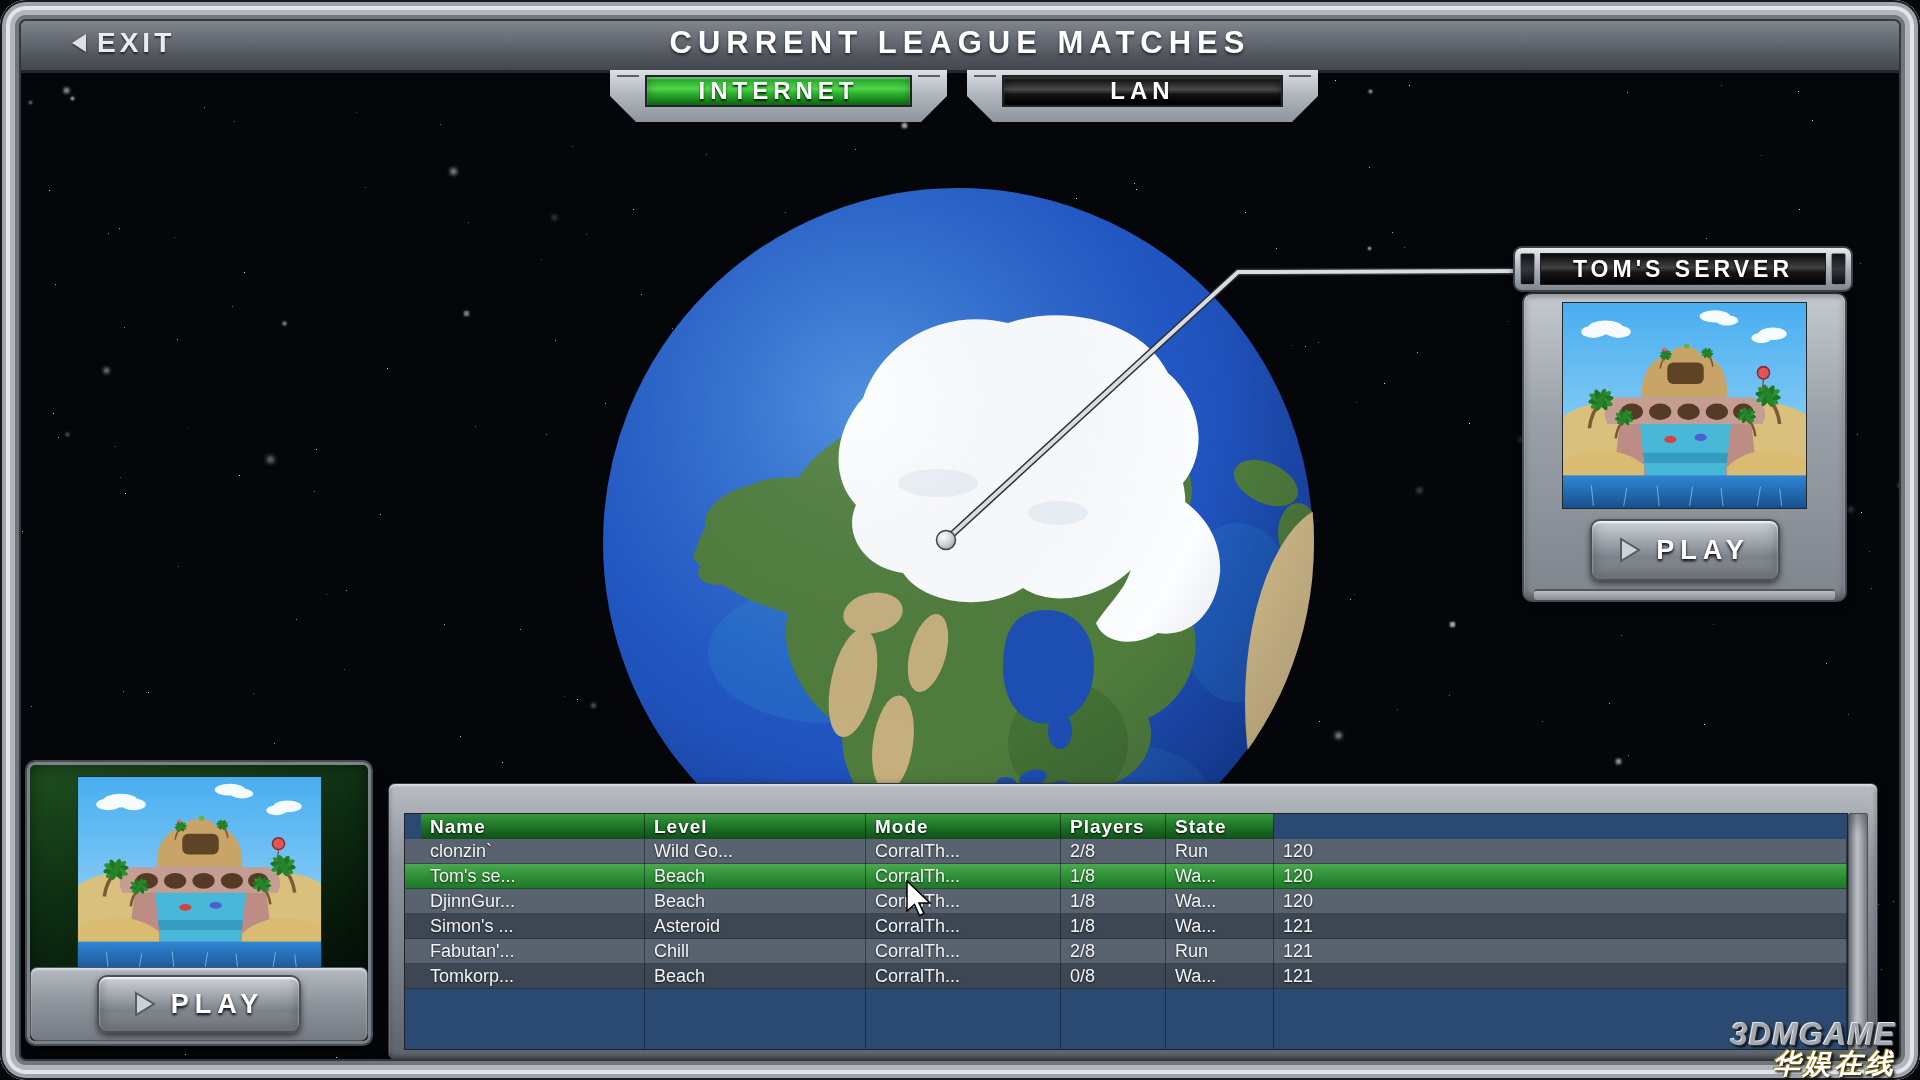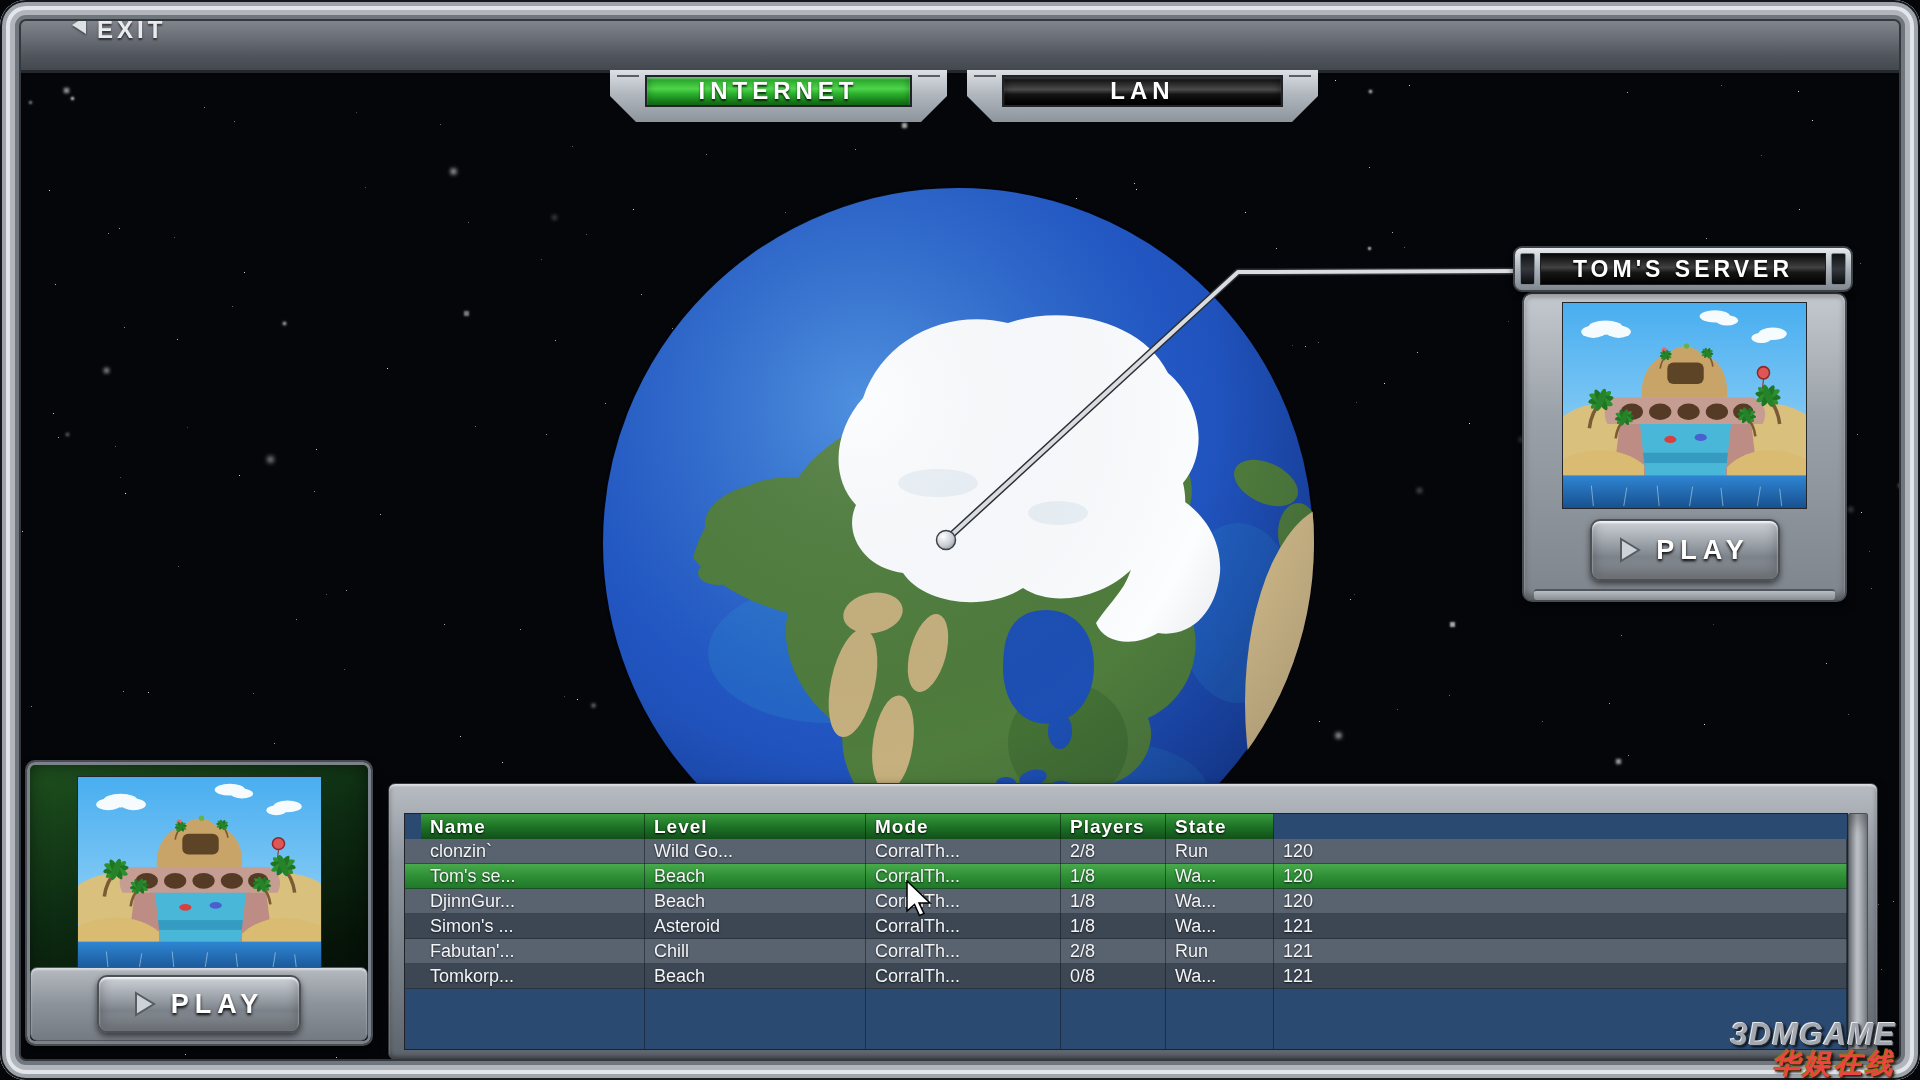--- a/index.html
+++ b/index.html
@@ -15,22 +15,22 @@
                 inset 0 0 0 19px #70767d,
                 inset 0 0 0 21px #34383d;}
 
   
   .starlayer{position:absolute;left:0;top:0;width:1px;height:1px;z-index:1;background:transparent;}
 
   
   .topbar{position:absolute;left:16px;right:16px;top:16px;height:54px;z-index:10;
     background:linear-gradient(180deg,#878c94 0%,#6a6f77 40%,#50555d 75%,#43484f 100%);
     border-bottom:3px solid #24282d;display:flex;align-items:center;}
-  .exit{position:absolute;left:56px;top:0;bottom:0;display:flex;align-items:flex-start;gap:11px;
-    color:#e9ebee;font-weight:bold;font-size:24px;letter-spacing:4px;cursor:pointer;
+  .exit{position:absolute;left:56px;top:0;bottom:0;display:flex;align-items:center;gap:11px;
+    color:#e9ebee;font-weight:bold;font-size:28px;letter-spacing:4px;cursor:pointer;
     text-shadow:0 2px 2px rgba(0,0,0,.6);}
   .tri-left{width:0;height:0;border-top:9px solid transparent;border-bottom:9px solid transparent;
     border-right:14px solid #dde0e4;filter:drop-shadow(0 1px 1px rgba(0,0,0,.6));}
   .title{margin:0 auto;color:#fff;font-size:31px;font-weight:bold;letter-spacing:6px;
     text-transform:uppercase;text-shadow:0 2px 3px rgba(0,0,0,.6);}
 
   
   .tab-plate{position:absolute;top:70px;height:52px;z-index:10;box-sizing:border-box;
     background:linear-gradient(180deg,#dde1e6 0%,#b2b8bf 45%,#8e949b 100%);
     clip-path:polygon(0 0,100% 0,100% 50%,calc(100% - 26px) 100%,26px 100%,0 50%);
@@ -132,21 +132,21 @@
   .scrollbar{position:absolute;right:9px;top:29px;width:18px;height:235px;cursor:pointer;
     border:1px solid #4b5056;border-radius:2px;
     background:linear-gradient(90deg,#848a91 0%,#c9ced4 45%,#969ca3 100%);
     box-shadow:inset 0 10px 14px rgba(0,0,0,.28), inset 0 -6px 10px rgba(0,0,0,.22);}
 
   
   .watermark{position:absolute;right:24px;bottom:2px;z-index:45;text-align:right;line-height:1.0;
     pointer-events:none;}
   .wm1{font-size:31px;font-weight:bold;font-style:italic;color:#a3a8b0;letter-spacing:1px;
     text-shadow:-1px -1px 0 #e6eaee, 1px 1px 0 #2c3137, 2px 2px 3px #000;}
-  .wm2{font-size:28px;font-weight:bold;font-style:italic;color:#ef4444;letter-spacing:3px;
+  .wm2{font-size:28px;font-weight:bold;font-style:italic;color:#ffffff;letter-spacing:3px;
     text-shadow:-1px -1px 0 #8a7812, 1px 1px 0 #3a3000, 2px 2px 3px #000;}
 
   .cursor{position:absolute;left:905px;top:880px;z-index:60;pointer-events:none;}
 </style>
 </head>
 <body>
 
 <div id="stage">
 
   <div id="stars-small" class="starlayer" style="box-shadow: rgba(255, 255, 255, 0.38) 1104px 561px 0px 0px, rgba(255, 255, 255, 0.73) 872px 321px 0px 0px, rgba(255, 255, 255, 0.64) 1786px 505px 0px 0px, rgba(255, 255, 255, 0.29) 541px 259px 0px 0px, rgba(255, 255, 255, 0.75) 913px 22px 0px 0px, rgba(255, 255, 255, 0.61) 84px 837px 0px 0px, rgba(255, 255, 255, 0.67) 1796px 430px 0px 0px, rgba(255, 255, 255, 0.43) 1449px 695px 0px 0px, rgba(255, 255, 255, 0.31) 120px 477px 0px 0px, rgba(255, 255, 255, 0.7) 380px 514px 0px 0px, rgba(255, 255, 255, 0.57) 1606px 866px 0px 0px, rgba(255, 255, 255, 0.91) 774px 267px 0px 0px, rgba(255, 255, 255, 0.41) 665px 111px 0px 0px, rgba(255, 255, 255, 0.88) 111px 783px 0px 0px, rgba(255, 255, 255, 0.84) 239px 475px 0px 0px, rgba(255, 255, 255, 0.46) 900px 774px 0px 0px, rgba(255, 255, 255, 0.84) 502px 762px 0px 0px, rgba(255, 255, 255, 0.54) 108px 233px 0px 0px, rgba(255, 255, 255, 0.39) 6px 375px 0px 0px, rgba(255, 255, 255, 0.52) 1879px 1055px 0px 0px, rgba(255, 255, 255, 0.5) 1857px 434px 0px 0px, rgba(255, 255, 255, 0.62) 1707px 1017px 0px 0px, rgba(255, 255, 255, 0.72) 875px 663px 0px 0px, rgba(255, 255, 255, 0.43) 234px 121px 0px 0px, rgba(255, 255, 255, 0.4) 1721px 85px 0px 0px, rgba(255, 255, 255, 0.34) 586px 234px 0px 0px, rgba(255, 255, 255, 0.69) 38px 937px 0px 0px, rgba(255, 255, 255, 0.88) 1181px 736px 0px 0px, rgba(255, 255, 255, 0.52) 546px 434px 0px 0px, rgba(255, 255, 255, 0.81) 244px 272px 0px 0px, rgba(255, 255, 255, 0.38) 253px 693px 0px 0px, rgba(255, 255, 255, 0.94) 217px 56px 0px 0px, rgba(255, 255, 255, 0.78) 316px 449px 0px 0px, rgba(255, 255, 255, 0.46) 349px 23px 0px 0px, rgba(255, 255, 255, 0.31) 275px 30px 0px 0px, rgba(255, 255, 255, 0.7) 1826px 663px 0px 0px, rgba(255, 255, 255, 0.73) 125px 798px 0px 0px, rgba(255, 255, 255, 0.35) 115px 446px 0px 0px, rgba(255, 255, 255, 0.66) 731px 332px 0px 0px, rgba(255, 255, 255, 0.51) 1488px 1058px 0px 0px, rgba(255, 255, 255, 0.88) 1704px 724px 0px 0px, rgba(255, 255, 255, 0.46) 1679px 959px 0px 0px, rgba(255, 255, 255, 0.65) 1619px 513px 0px 0px, rgba(255, 255, 255, 0.41) 1631px 585px 0px 0px, rgba(255, 255, 255, 0.68) 1360px 792px 0px 0px, rgba(255, 255, 255, 0.56) 855px 149px 0px 0px, rgba(255, 255, 255, 0.88) 786px 883px 0px 0px, rgba(255, 255, 255, 0.81) 185px 1054px 0px 0px, rgba(255, 255, 255, 0.47) 920px 502px 0px 0px, rgba(255, 255, 255, 0.34) 1107px 513px 0px 0px, rgba(255, 255, 255, 0.68) 1265px 1067px 0px 0px, rgba(255, 255, 255, 0.53) 296px 619px 0px 0px, rgba(255, 255, 255, 0.84) 1668px 534px 0px 0px, rgba(255, 255, 255, 0.87) 667px 1013px 0px 0px, rgba(255, 255, 255, 0.69) 1276px 248px 0px 0px, rgba(255, 255, 255, 0.77) 22px 531px 0px 0px, rgba(255, 255, 255, 0.69) 1392px 232px 0px 0px, rgba(255, 255, 255, 0.94) 1153px 372px 0px 0px, rgba(255, 255, 255, 0.26) 711px 739px 0px 0px, rgba(255, 255, 255, 0.86) 14px 320px 0px 0px, rgba(255, 255, 255, 0.26) 1713px 624px 0px 0px, rgba(255, 255, 255, 0.64) 56px 843px 0px 0px, rgba(255, 255, 255, 0.27) 788px 1022px 0px 0px, rgba(255, 255, 255, 0.43) 475px 426px 0px 0px, rgba(255, 255, 255, 0.55) 717px 894px 0px 0px, rgba(255, 255, 255, 0.43) 1069px 285px 0px 0px, rgba(255, 255, 255, 0.49) 921px 317px 0px 0px, rgba(255, 255, 255, 0.35) 1404px 247px 0px 0px, rgba(255, 255, 255, 0.63) 119px 228px 0px 0px, rgba(255, 255, 255, 0.58) 1754px 595px 0px 0px, rgba(255, 255, 255, 0.49) 1185px 283px 0px 0px, rgba(255, 255, 255, 0.73) 1417px 352px 0px 0px, rgba(255, 255, 255, 0.68) 1037px 1035px 0px 0px, rgba(255, 255, 255, 0.34) 1139px 366px 0px 0px, rgba(255, 255, 255, 0.47) 13px 527px 0px 0px, rgba(255, 255, 255, 0.58) 520px 629px 0px 0px, rgba(255, 255, 255, 0.92) 1272px 93px 0px 0px, rgba(255, 255, 255, 0.39) 1162px 362px 0px 0px, rgba(255, 255, 255, 0.82) 310px 1063px 0px 0px, rgba(255, 255, 255, 0.5) 1149px 399px 0px 0px, rgba(255, 255, 255, 0.25) 1777px 890px 0px 0px, rgba(255, 255, 255, 0.78) 1340px 1015px 0px 0px, rgba(255, 255, 255, 0.87) 1143px 306px 0px 0px, rgba(255, 255, 255, 0.84) 387px 368px 0px 0px, rgba(255, 255, 255, 0.54) 1628px 755px 0px 0px, rgba(255, 255, 255, 0.29) 1869px 551px 0px 0px, rgba(255, 255, 255, 0.57) 657px 116px 0px 0px, rgba(255, 255, 255, 0.48) 1269px 38px 0px 0px, rgba(255, 255, 255, 0.46) 1621px 635px 0px 0px, rgba(255, 255, 255, 0.94) 125px 493px 0px 0px, rgba(255, 255, 255, 0.47) 1795px 535px 0px 0px, rgba(255, 255, 255, 0.27) 564px 696px 0px 0px, rgba(255, 255, 255, 0.61) 641px 294px 0px 0px, rgba(255, 255, 255, 0.88) 577px 699px 0px 0px, rgba(255, 255, 255, 0.73) 1350px 599px 0px 0px, rgba(255, 255, 255, 0.45) 1104px 596px 0px 0px, rgba(255, 255, 255, 0.51) 124px 327px 0px 0px, rgba(255, 255, 255, 0.7) 1003px 924px 0px 0px, rgba(255, 255, 255, 0.85) 945px 281px 0px 0px, rgba(255, 255, 255, 0.75) 1244px 535px 0px 0px, rgba(255, 255, 255, 0.62) 1706px 238px 0px 0px, rgba(255, 255, 255, 0.51) 937px 252px 0px 0px, rgba(255, 255, 255, 0.8) 336px 1057px 0px 0px, rgba(255, 255, 255, 0.49) 902px 516px 0px 0px, rgba(255, 255, 255, 0.79) 895px 450px 0px 0px, rgba(255, 255, 255, 0.5) 38px 58px 0px 0px, rgba(255, 255, 255, 0.52) 1066px 672px 0px 0px, rgba(255, 255, 255, 0.7) 740px 831px 0px 0px, rgba(255, 255, 255, 0.83) 1245px 212px 0px 0px, rgba(255, 255, 255, 0.87) 633px 209px 0px 0px, rgba(255, 255, 255, 0.33) 1008px 680px 0px 0px, rgba(255, 255, 255, 0.33) 344px 669px 0px 0px, rgba(255, 255, 255, 0.73) 968px 904px 0px 0px, rgba(255, 255, 255, 0.27) 356px 112px 0px 0px, rgba(255, 255, 255, 0.83) 1136px 189px 0px 0px, rgba(255, 255, 255, 0.88) 1737px 585px 0px 0px, rgba(255, 255, 255, 0.78) 460px 736px 0px 0px, rgba(255, 255, 255, 0.91) 1625px 259px 0px 0px, rgba(255, 255, 255, 0.39) 232px 306px 0px 0px, rgba(255, 255, 255, 0.68) 55px 284px 0px 0px, rgba(255, 255, 255, 0.35) 940px 615px 0px 0px, rgba(255, 255, 255, 0.77) 1799px 209px 0px 0px, rgba(255, 255, 255, 0.45) 1764px 839px 0px 0px, rgba(255, 255, 255, 0.36) 1345px 784px 0px 0px, rgba(255, 255, 255, 0.71) 1369px 167px 0px 0px, rgba(255, 255, 255, 0.44) 1307px 19px 0px 0px, rgba(255, 255, 255, 0.67) 11px 244px 0px 0px, rgba(255, 255, 255, 0.56) 351px 777px 0px 0px, rgba(255, 255, 255, 0.56) 1308px 975px 0px 0px, rgba(255, 255, 255, 0.49) 314px 491px 0px 0px, rgba(255, 255, 255, 0.4) 1318px 342px 0px 0px, rgba(255, 255, 255, 0.34) 1428px 30px 0px 0px, rgba(255, 255, 255, 0.47) 561px 880px 0px 0px, rgba(255, 255, 255, 0.43) 1069px 88px 0px 0px, rgba(255, 255, 255, 0.66) 555px 340px 0px 0px, rgba(255, 255, 255, 0.88) 1076px 198px 0px 0px, rgba(255, 255, 255, 0.31) 365px 187px 0px 0px, rgba(255, 255, 255, 0.62) 887px 634px 0px 0px, rgba(255, 255, 255, 0.33) 326px 594px 0px 0px, rgba(255, 255, 255, 0.87) 818px 219px 0px 0px, rgba(255, 255, 255, 0.75) 1796px 936px 0px 0px, rgba(255, 255, 255, 0.4) 1542px 721px 0px 0px, rgba(255, 255, 255, 0.69) 1627px 92px 0px 0px, rgba(255, 255, 255, 0.35) 593px 972px 0px 0px, rgba(255, 255, 255, 0.83) 1335px 80px 0px 0px, rgba(255, 255, 255, 0.59) 1810px 315px 0px 0px, rgba(255, 255, 255, 0.46) 729px 1076px 0px 0px, rgba(255, 255, 255, 0.55) 123px 691px 0px 0px, rgba(255, 255, 255, 0.29) 1356px 402px 0px 0px, rgba(255, 255, 255, 0.92) 1794px 311px 0px 0px, rgba(255, 255, 255, 0.77) 645px 1010px 0px 0px, rgba(255, 255, 255, 0.65) 1609px 703px 0px 0px, rgba(255, 255, 255, 0.39) 1871px 588px 0px 0px, rgba(255, 255, 255, 0.36) 178px 566px 0px 0px, rgba(255, 255, 255, 0.44) 1881px 969px 0px 0px, rgba(255, 255, 255, 0.41) 1860px 263px 0px 0px, rgba(255, 255, 255, 0.36) 1848px 714px 0px 0px, rgba(255, 255, 255, 0.35) 572px 146px 0px 0px, rgba(255, 255, 255, 0.64) 992px 392px 0px 0px, rgba(255, 255, 255, 0.26) 814px 593px 0px 0px, rgba(255, 255, 255, 0.4) 468px 222px 0px 0px, rgba(255, 255, 255, 0.26) 1354px 594px 0px 0px, rgba(255, 255, 255, 0.31) 1001px 258px 0px 0px, rgba(255, 255, 255, 0.82) 148px 692px 0px 0px, rgba(255, 255, 255, 0.29) 674px 332px 0px 0px, rgba(255, 255, 255, 0.27) 1508px 321px 0px 0px, rgba(255, 255, 255, 0.47) 1722px 290px 0px 0px, rgba(255, 255, 255, 0.43) 706px 154px 0px 0px, rgba(255, 255, 255, 0.6) 605px 403px 0px 0px, rgba(255, 255, 255, 0.52) 1665px 885px 0px 0px, rgba(255, 255, 255, 0.51) 1893px 901px 0px 0px, rgba(255, 255, 255, 0.58) 274px 743px 0px 0px, rgba(255, 255, 255, 0.28) 1189px 718px 0px 0px, rgba(255, 255, 255, 0.89) 1154px 852px 0px 0px, rgba(255, 255, 255, 0.65) 1305px 346px 0px 0px, rgba(255, 255, 255, 0.56) 1388px 903px 0px 0px, rgba(255, 255, 255, 0.67) 1074px 671px 0px 0px, rgba(255, 255, 255, 0.52) 31px 706px 0px 0px, rgba(255, 255, 255, 0.45) 1239px 506px 0px 0px, rgba(255, 255, 255, 0.91) 951px 328px 0px 0px, rgba(255, 255, 255, 0.9) 460px 1045px 0px 0px, rgba(255, 255, 255, 0.26) 187px 427px 0px 0px, rgba(255, 255, 255, 0.8) 53px 413px 0px 0px, rgba(255, 255, 255, 0.65) 1113px 677px 0px 0px, rgba(255, 255, 255, 0.8) 1325px 988px 0px 0px, rgba(255, 255, 255, 0.52) 97px 802px 0px 0px, rgba(255, 255, 255, 0.39) 440px 124px 0px 0px, rgba(255, 255, 255, 0.49) 684px 653px 0px 0px, rgba(255, 255, 255, 0.73) 1619px 1070px 0px 0px, rgba(255, 255, 255, 0.26) 1292px 345px 0px 0px, rgba(255, 255, 255, 0.71) 1227px 7px 0px 0px, rgba(255, 255, 255, 0.35) 1761px 155px 0px 0px, rgba(255, 255, 255, 0.93) 672px 328px 0px 0px, rgba(255, 255, 255, 0.29) 984px 491px 0px 0px, rgba(255, 255, 255, 0.41) 785px 212px 0px 0px, rgba(255, 255, 255, 0.84) 1384px 383px 0px 0px, rgba(255, 255, 255, 0.49) 902px 300px 0px 0px, rgba(255, 255, 255, 0.34) 1397px 709px 0px 0px, rgba(255, 255, 255, 0.49) 1226px 1059px 0px 0px, rgba(255, 255, 255, 0.77) 26px 10px 0px 0px, rgba(255, 255, 255, 0.35) 999px 189px 0px 0px, rgba(255, 255, 255, 0.94) 1581px 1038px 0px 0px, rgba(255, 255, 255, 0.68) 1135px 1002px 0px 0px, rgba(255, 255, 255, 0.81) 1537px 790px 0px 0px, rgba(255, 255, 255, 0.4) 1200px 999px 0px 0px, rgba(255, 255, 255, 0.76) 1319px 721px 0px 0px, rgba(255, 255, 255, 0.57) 1488px 1024px 0px 0px, rgba(255, 255, 255, 0.82) 811px 550px 0px 0px, rgba(255, 255, 255, 0.86) 1409px 85px 0px 0px, rgba(255, 255, 255, 0.79) 1134px 183px 0px 0px, rgba(255, 255, 255, 0.82) 52px 764px 0px 0px, rgba(255, 255, 255, 0.65) 58px 437px 0px 0px, rgba(255, 255, 255, 0.56) 304px 1005px 0px 0px, rgba(255, 255, 255, 0.62) 166px 947px 0px 0px, rgba(255, 255, 255, 0.85) 1798px 91px 0px 0px, rgba(255, 255, 255, 0.51) 976px 615px 0px 0px, rgba(255, 255, 255, 0.5) 204px 107px 0px 0px, rgba(255, 255, 255, 0.84) 1861px 512px 0px 0px, rgba(255, 255, 255, 0.63) 444px 624px 0px 0px, rgba(255, 255, 255, 0.74) 1221px 989px 0px 0px, rgba(255, 255, 255, 0.86) 1812px 120px 0px 0px, rgba(255, 255, 255, 0.51) 1375px 1048px 0px 0px, rgba(255, 255, 255, 0.47) 1878px 904px 0px 0px, rgba(255, 255, 255, 0.86) 1049px 64px 0px 0px, rgba(255, 255, 255, 0.73) 340px 870px 0px 0px, rgba(255, 255, 255, 0.71) 177px 339px 0px 0px, rgba(255, 255, 255, 0.58) 1370px 808px 0px 0px, rgba(255, 255, 255, 0.9) 1469px 423px 0px 0px, rgba(255, 255, 255, 0.42) 732px 618px 0px 0px, rgba(255, 255, 255, 0.59) 1593px 558px 0px 0px, rgba(255, 255, 255, 0.84) 1648px 787px 0px 0px, rgba(255, 255, 255, 0.3) 742px 424px 0px 0px, rgba(255, 255, 255, 0.5) 1086px 815px 0px 0px, rgba(255, 255, 255, 0.69) 1075px 594px 0px 0px, rgba(255, 255, 255, 0.86) 49px 190px 0px 0px, rgba(255, 255, 255, 0.56) 346px 590px 0px 0px, rgba(255, 255, 255, 0.66) 1355px 804px 0px 0px, rgba(255, 255, 255, 0.54) 803px 532px 0px 0px, rgba(255, 255, 255, 0.33) 174px 237px 0px 0px, rgba(255, 255, 255, 0.28) 1296px 487px 0px 0px;"></div>
@@ -303,20 +303,21 @@
     <polyline points="946,540 1238,272 1519,271" fill="none" stroke="#2b2f34" stroke-width="7" stroke-linejoin="round"></polyline>
     <polyline points="946,540 1238,272 1519,271" fill="none" stroke="#d9dce0" stroke-width="4" stroke-linejoin="round"></polyline>
     <circle cx="946" cy="540" r="9.5" fill="url(#ping)" stroke="#3d4248" stroke-width="1.5"></circle>
   </svg>
 
   <div class="topbar">
     <div class="exit">
       <span class="tri-left"></span>
       <span>EXIT</span>
     </div>
+    <div class="title">CURRENT LEAGUE MATCHES</div>
   </div>
 
   <div class="tab-plate selected" id="tab-internet">
     <div class="notch"></div>
     <div class="tab-btn">INTERNET</div>
     <div class="notch"></div>
   </div>
   <div class="tab-plate" id="tab-lan">
     <div class="notch"></div>
     <div class="tab-btn">LAN</div>

